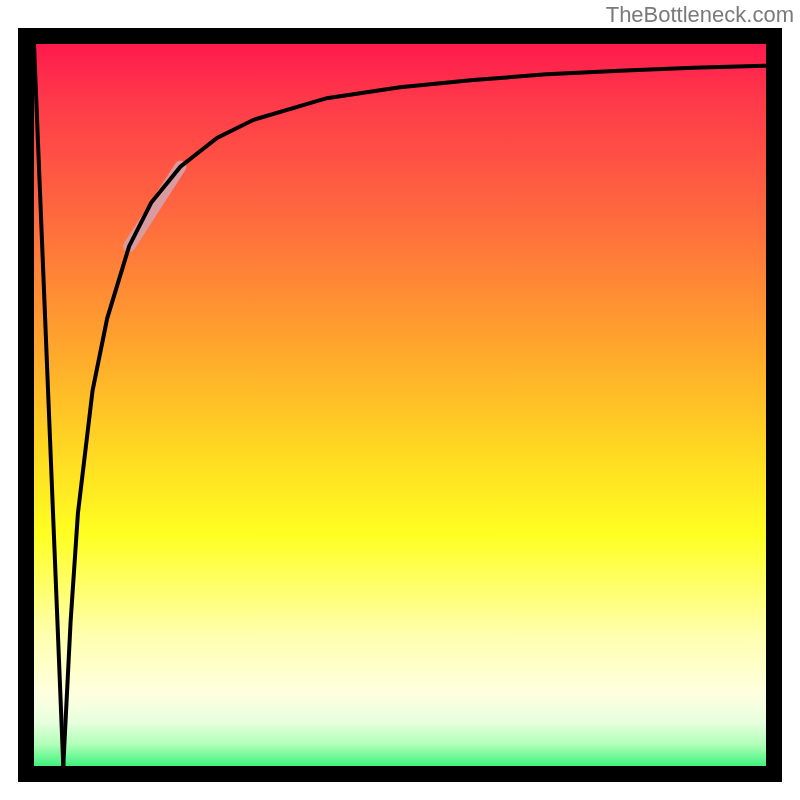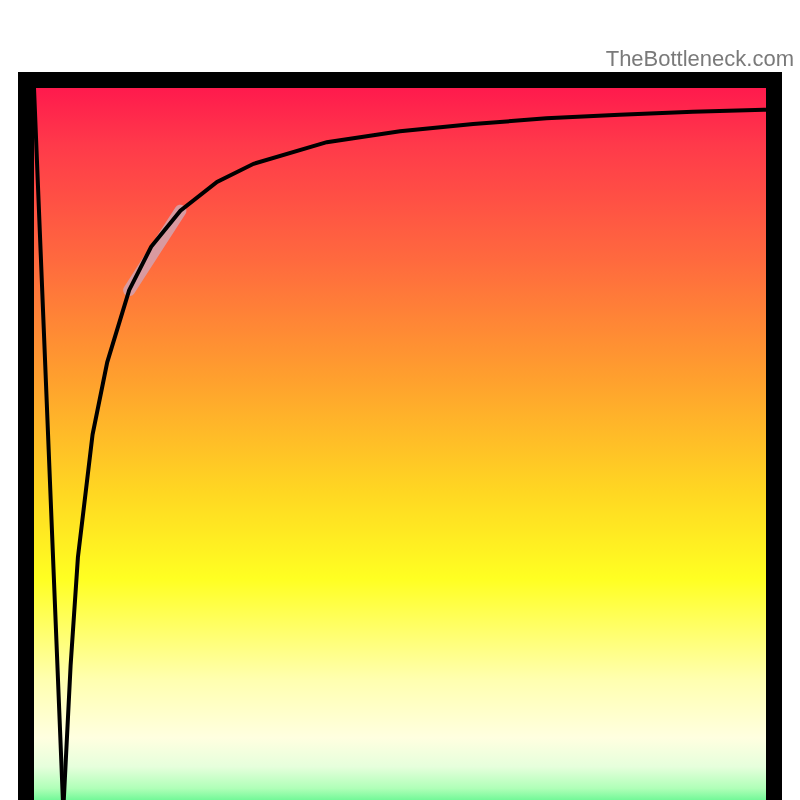--- a/index.html
+++ b/index.html
@@ -7,21 +7,20 @@
     padding: 0;
     width: 800px;
     height: 800px;
     font-family: Arial, sans-serif;
     background: #fff;
   }
   .container {
     width: 800px;
     height: 624px;
     position: relative;
-    margin-top: 44px;
   }
   .watermark {
     position: absolute;
     top: 2px;
     right: 6px;
     font-size: 22px;
     color: #7a7a7a;
     font-family: Arial, sans-serif;
     z-index: 10;
   }

